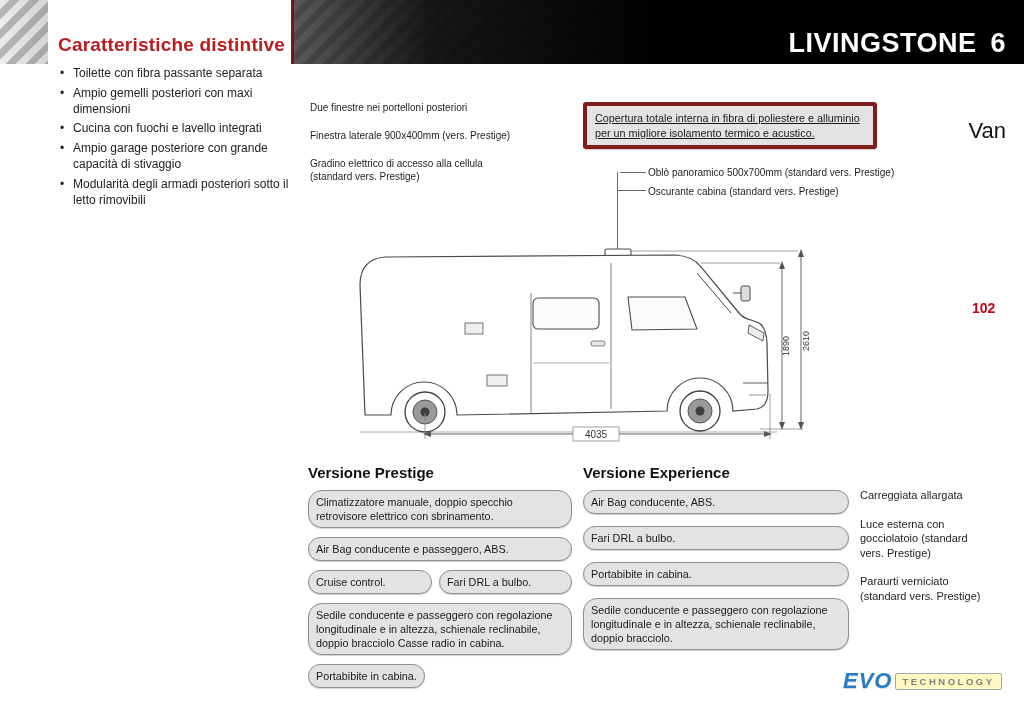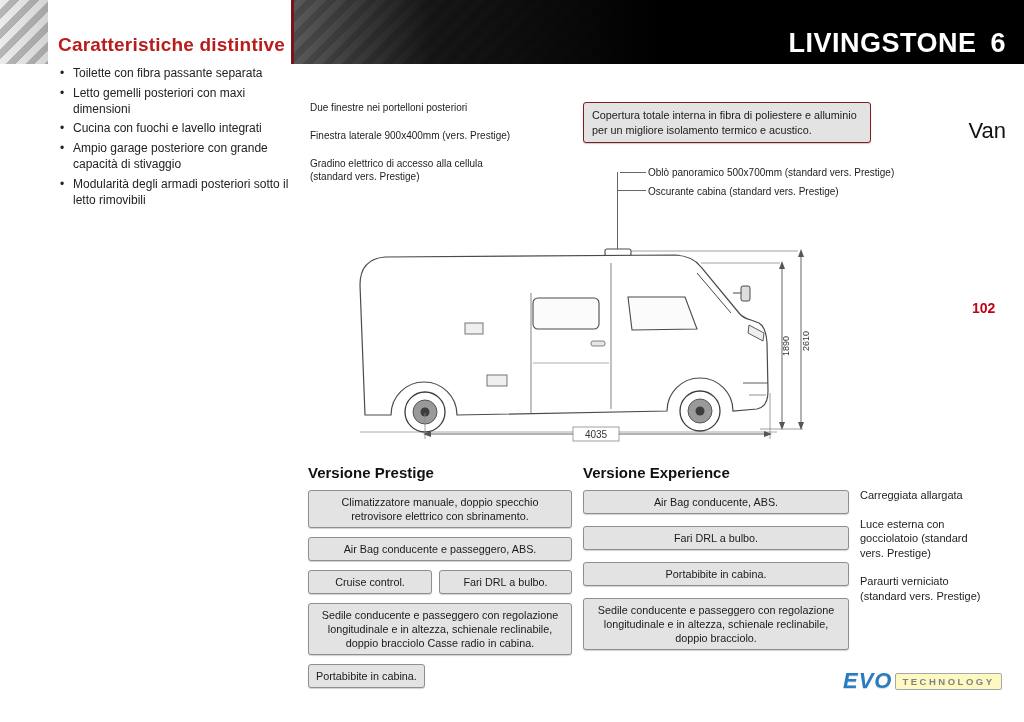--- a/index.html
+++ b/index.html
@@ -25,37 +25,38 @@
   .page-number{position:absolute;left:972px;top:300px;font-size:14px;font-weight:bold;color:#c00418;}
   
   .features{position:absolute;left:58px;top:34px;width:232px;}
   .features h1{margin:0 0 10px 0;font-size:19px;font-weight:600;color:#b91c1c;letter-spacing:.2px;}
   .features ul{list-style:none;margin:0;padding:0;}
   .features li{position:relative;padding-left:15px;font-size:12px;line-height:1.32;margin-bottom:4px;color:#222;}
   .features li::before{content:"•";position:absolute;left:2px;top:0;color:#222;}
   
   .ann{position:absolute;font-size:10px;line-height:1.32;color:#1d1d1d;}
   .info-box{
-    position:absolute;background:#e3e3e3;border:1px solid #7f1d1d;border-radius:3px;
+    position:absolute;background:#e3e3e3;border:4px solid #7f1d1d;border-radius:3px;
     padding:5px 8px;font-size:10.8px;line-height:1.35;color:#1a1a1a;
     box-shadow:0 1px 1px rgba(0,0,0,.2);
+    text-decoration:underline;
   }
   .leader-v{position:absolute;width:1px;background:#666;}
   .leader-h{position:absolute;height:1px;background:#666;}
   
   .van-drawing{position:absolute;left:345px;top:243px;width:470px;height:200px;}
   .van-drawing svg{display:block;}
   .van-drawing text{font-family:"Liberation Sans","DejaVu Sans",sans-serif;fill:#333;}
   
   .version-col{position:absolute;}
   .version-col h2{margin:0 0 9px 0;font-size:15px;font-weight:bold;color:#111;}
   .spec-box{
-    background:#e3e3e3;border:1px solid #8f8f8f;border-radius:3px;
+    background:#e3e3e3;border:1px solid #8f8f8f;border-radius:14px;
     padding:4px 7px;font-size:10.8px;line-height:1.3;color:#1a1a1a;
-    margin-bottom:9px;box-shadow:0 1px 1px rgba(0,0,0,.18);text-align:center;
+    margin-bottom:9px;box-shadow:0 1px 1px rgba(0,0,0,.18);
   }
   .col-experience .spec-box{margin-bottom:12px;}
   .box-row{display:flex;gap:7px;margin-bottom:9px;}
   .box-row .spec-box{margin-bottom:0;}
   .box-cruise{width:108px;flex:none;}
   .box-fari{flex:1;}
   .box-narrow{display:inline-block;}
   
   .side-notes{position:absolute;left:860px;top:488px;width:122px;}
   .side-notes p{margin:0 0 14px 0;font-size:11px;line-height:1.32;color:#1d1d1d;}
@@ -77,21 +78,21 @@
   <div class="header-title">
     <span>LIVINGSTONE</span><span class="model-num">6</span>
   </div>
   <div class="van-label">Van</div>
   <div class="page-number">102</div>
 
   <div class="features">
     <h1>Caratteristiche distintive</h1>
     <ul>
       <li><span>Toilette con fibra passante separata</span></li>
-      <li><span>Letto gemelli posteriori con maxi dimensioni</span></li>
+      <li><span>Ampio gemelli posteriori con maxi dimensioni</span></li>
       <li><span>Cucina con fuochi e lavello integrati</span></li>
       <li><span>Ampio garage posteriore con grande capacità di stivaggio</span></li>
       <li><span>Modularità degli armadi posteriori sotto il letto rimovibili</span></li>
     </ul>
   </div>
 
   <div class="ann" style="left:310px;top:101px;width:235px;">Due finestre nei portelloni posteriori</div>
   <div class="ann" style="left:310px;top:129px;width:235px;">Finestra  laterale 900x400mm (vers. Prestige)</div>
   <div class="ann" style="left:310px;top:157px;width:195px;">Gradino elettrico di accesso alla cellula (standard vers. Prestige)</div>
   <div class="info-box" style="left:583px;top:102px;width:270px;">Copertura totale interna in fibra di poliestere e alluminio per un migliore isolamento termico e acustico.</div>

